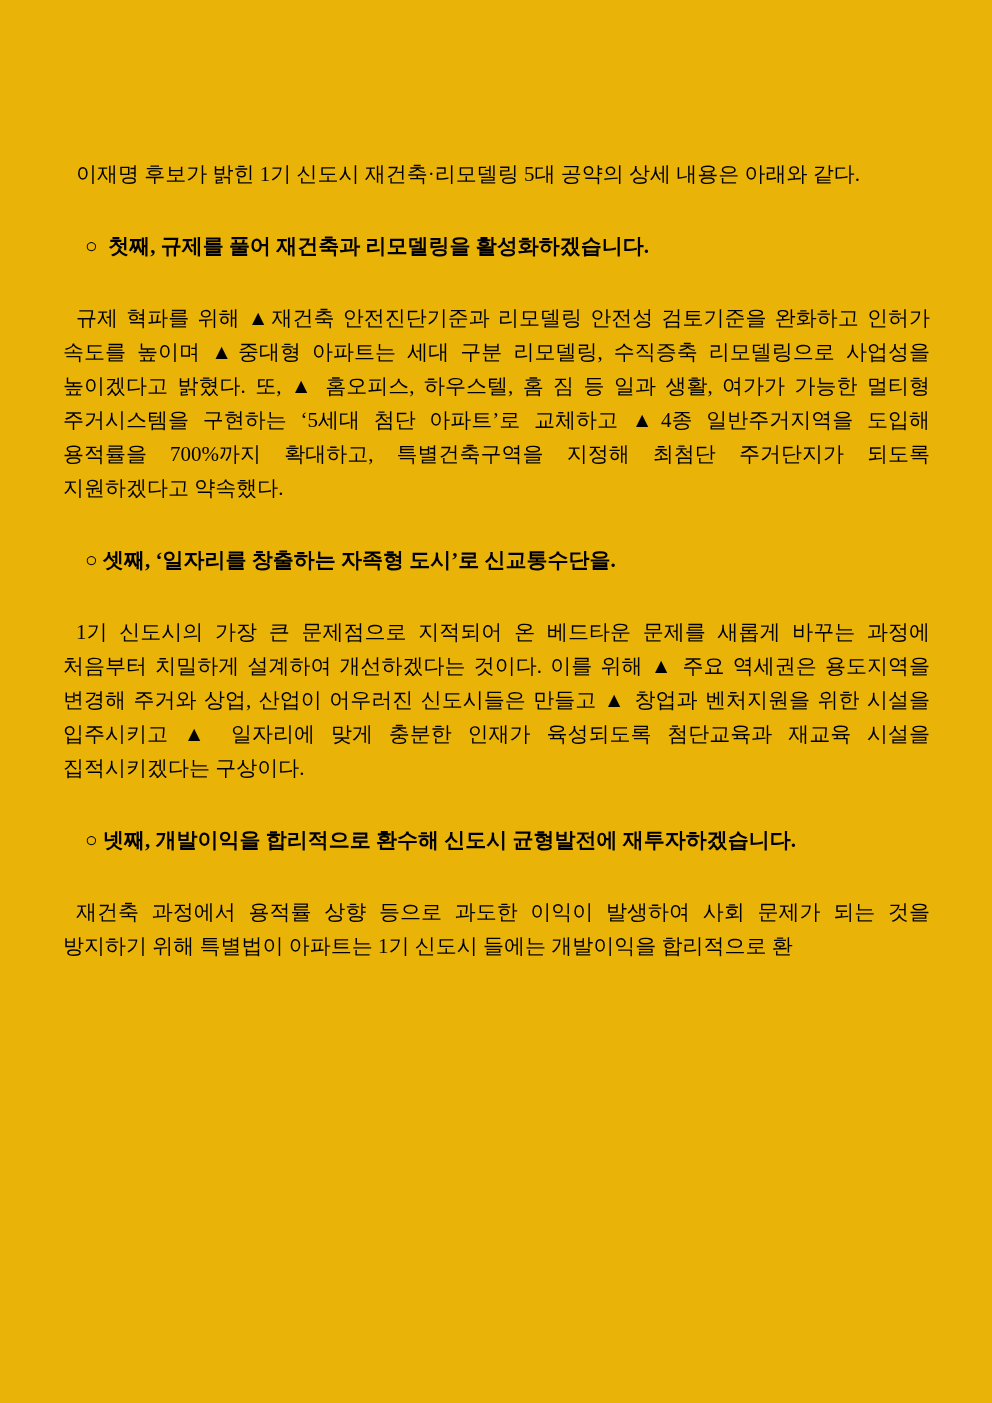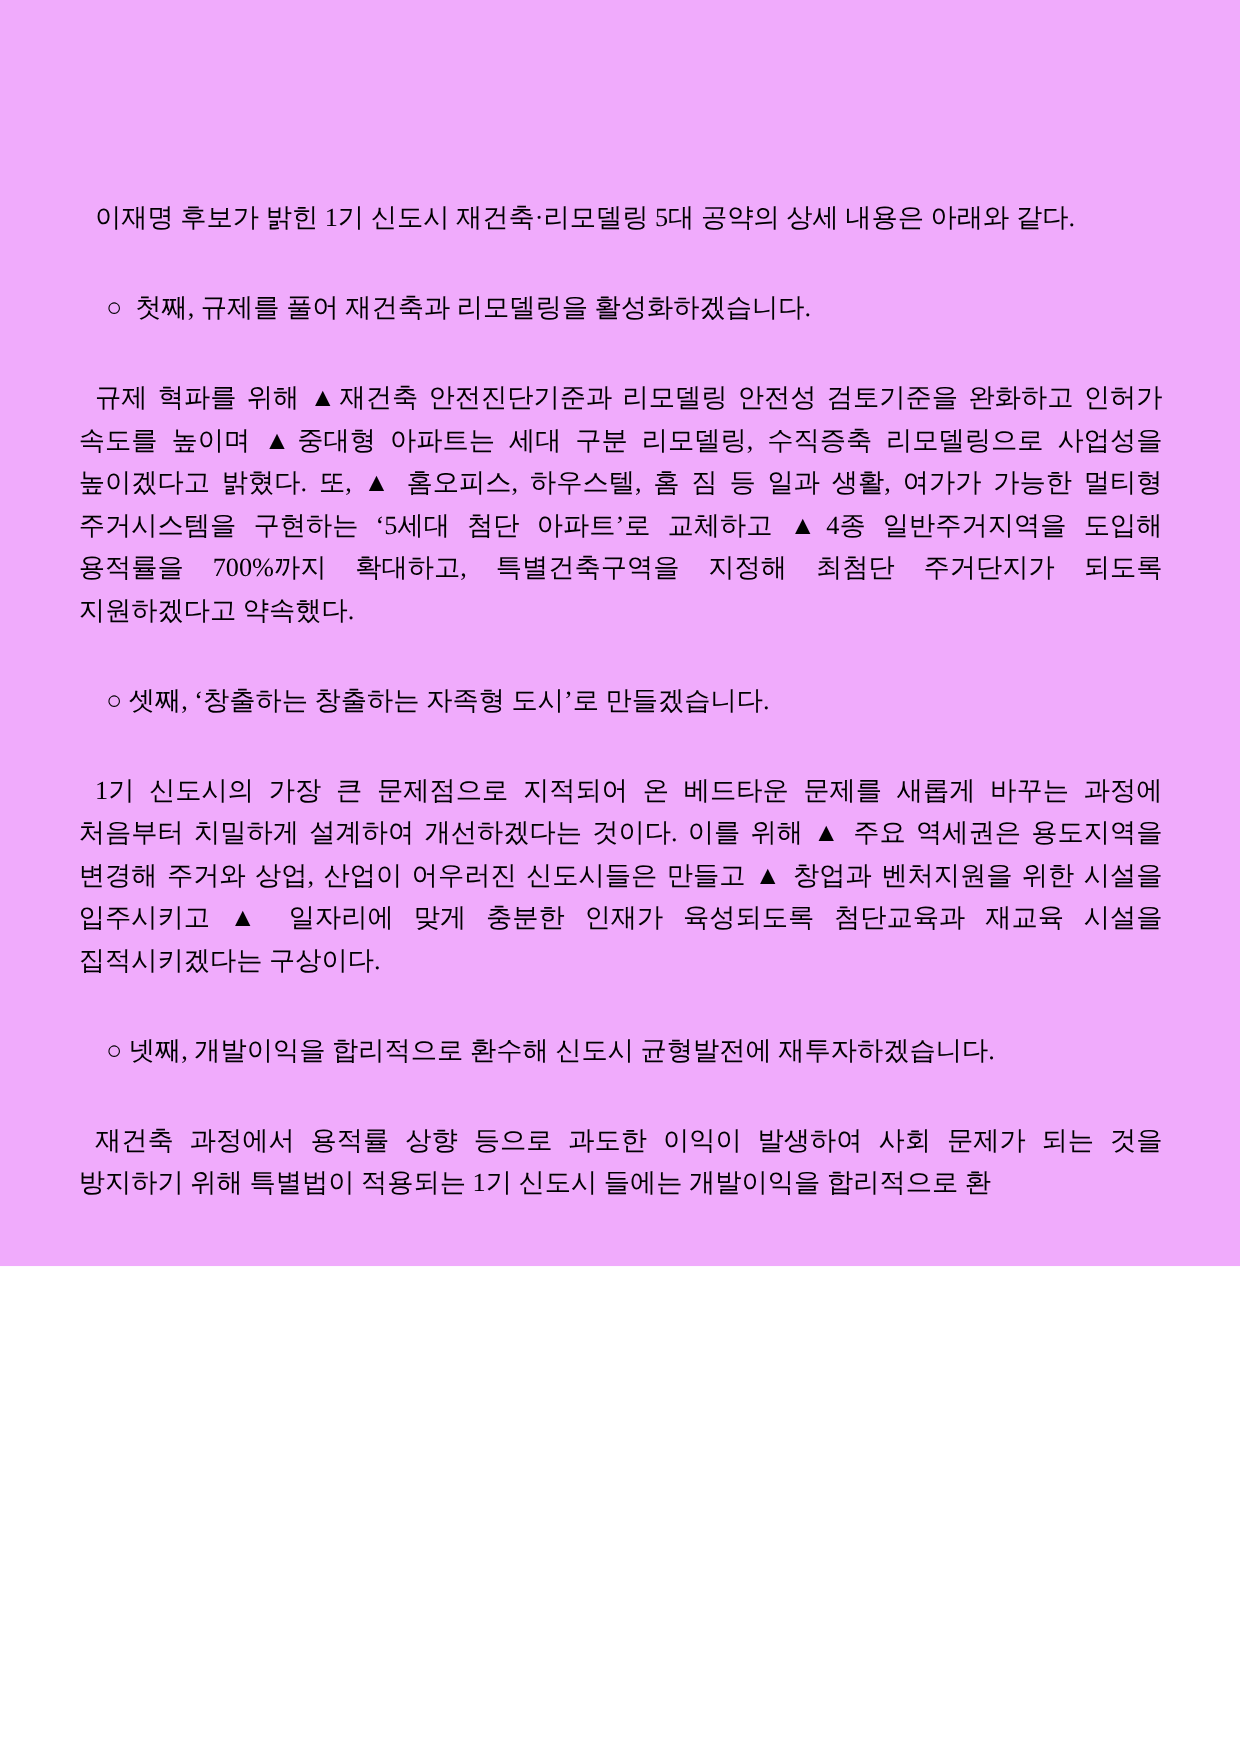--- a/index.html
+++ b/index.html
@@ -3,22 +3,22 @@
 <meta charset="utf-8">
 <style>
   html, body {
     margin: 0;
     padding: 0;
     background: #ffffff;
   }
   .page {
     position: relative;
     width: 992px;
-    height: 1013px;
-    background: #f0abfc;
+    height: 1403px;
+    background: #eab308;
     color: #000000;
     box-sizing: border-box;
     padding: 157px 62px 0 63px;
     overflow: hidden;
     font-family: "Liberation Serif", "DejaVu Serif", serif;
   }
   .doc {
     font-size: 21px;
     line-height: 34px;
     text-align: justify;
@@ -26,38 +26,38 @@
   .para {
     margin: 0 0 38px 0;
     text-indent: 13px;
     word-break: keep-all;
   }
   .para:last-child {
     margin-bottom: 0;
   }
   .heading {
     margin: 12px 0 38px 0;
-    font-weight: normal;
+    font-weight: bold;
     text-indent: 22px;
     white-space: pre-wrap;
     word-break: keep-all;
   }
 </style>
 </head>
 <body>
 
 <div class="page">
   <div class="doc">
 
     <p class="para">이재명 후보가 밝힌 1기 신도시 재건축·리모델링 5대 공약의 상세 내용은 아래와 같다.</p>
 
     <p class="heading">○  첫째, 규제를 풀어 재건축과 리모델링을 활성화하겠습니다.</p>
     <p class="para">규제 혁파를 위해 ▲재건축 안전진단기준과 리모델링 안전성 검토기준을 완화하고 인허가 속도를 높이며 ▲중대형 아파트는 세대 구분 리모델링, 수직증축 리모델링으로 사업성을 높이겠다고 밝혔다. 또, ▲ 홈오피스, 하우스텔, 홈 짐 등 일과 생활, 여가가 가능한 멀티형 주거시스템을 구현하는 ‘5세대 첨단 아파트’로 교체하고 ▲4종 일반주거지역을 도입해 용적률을 700%까지 확대하고, 특별건축구역을 지정해 최첨단 주거단지가 되도록 지원하겠다고 약속했다.</p>
 
 
-    <p class="heading">○ 셋째, ‘창출하는 창출하는 자족형 도시’로 만들겠습니다.</p>
+    <p class="heading">○ 셋째, ‘일자리를 창출하는 자족형 도시’로 신교통수단을.</p>
     <p class="para">1기 신도시의 가장 큰 문제점으로 지적되어 온 베드타운 문제를 새롭게 바꾸는 과정에 처음부터 치밀하게 설계하여 개선하겠다는 것이다. 이를 위해 ▲ 주요 역세권은 용도지역을 변경해 주거와 상업, 산업이 어우러진 신도시들은 만들고 ▲ 창업과 벤처지원을 위한 시설을 입주시키고 ▲ 일자리에 맞게 충분한 인재가 육성되도록 첨단교육과 재교육 시설을 집적시키겠다는 구상이다.</p>
 
     <p class="heading">○ 넷째, 개발이익을 합리적으로 환수해 신도시 균형발전에 재투자하겠습니다.</p>
-    <p class="para">재건축 과정에서 용적률 상향 등으로 과도한 이익이 발생하여 사회 문제가 되는 것을 방지하기 위해 특별법이 적용되는 1기 신도시 들에는 개발이익을 합리적으로 환</p>
+    <p class="para">재건축 과정에서 용적률 상향 등으로 과도한 이익이 발생하여 사회 문제가 되는 것을 방지하기 위해 특별법이 아파트는 1기 신도시 들에는 개발이익을 합리적으로 환</p>
 
   </div>
 </div>
 
 </body></html>

